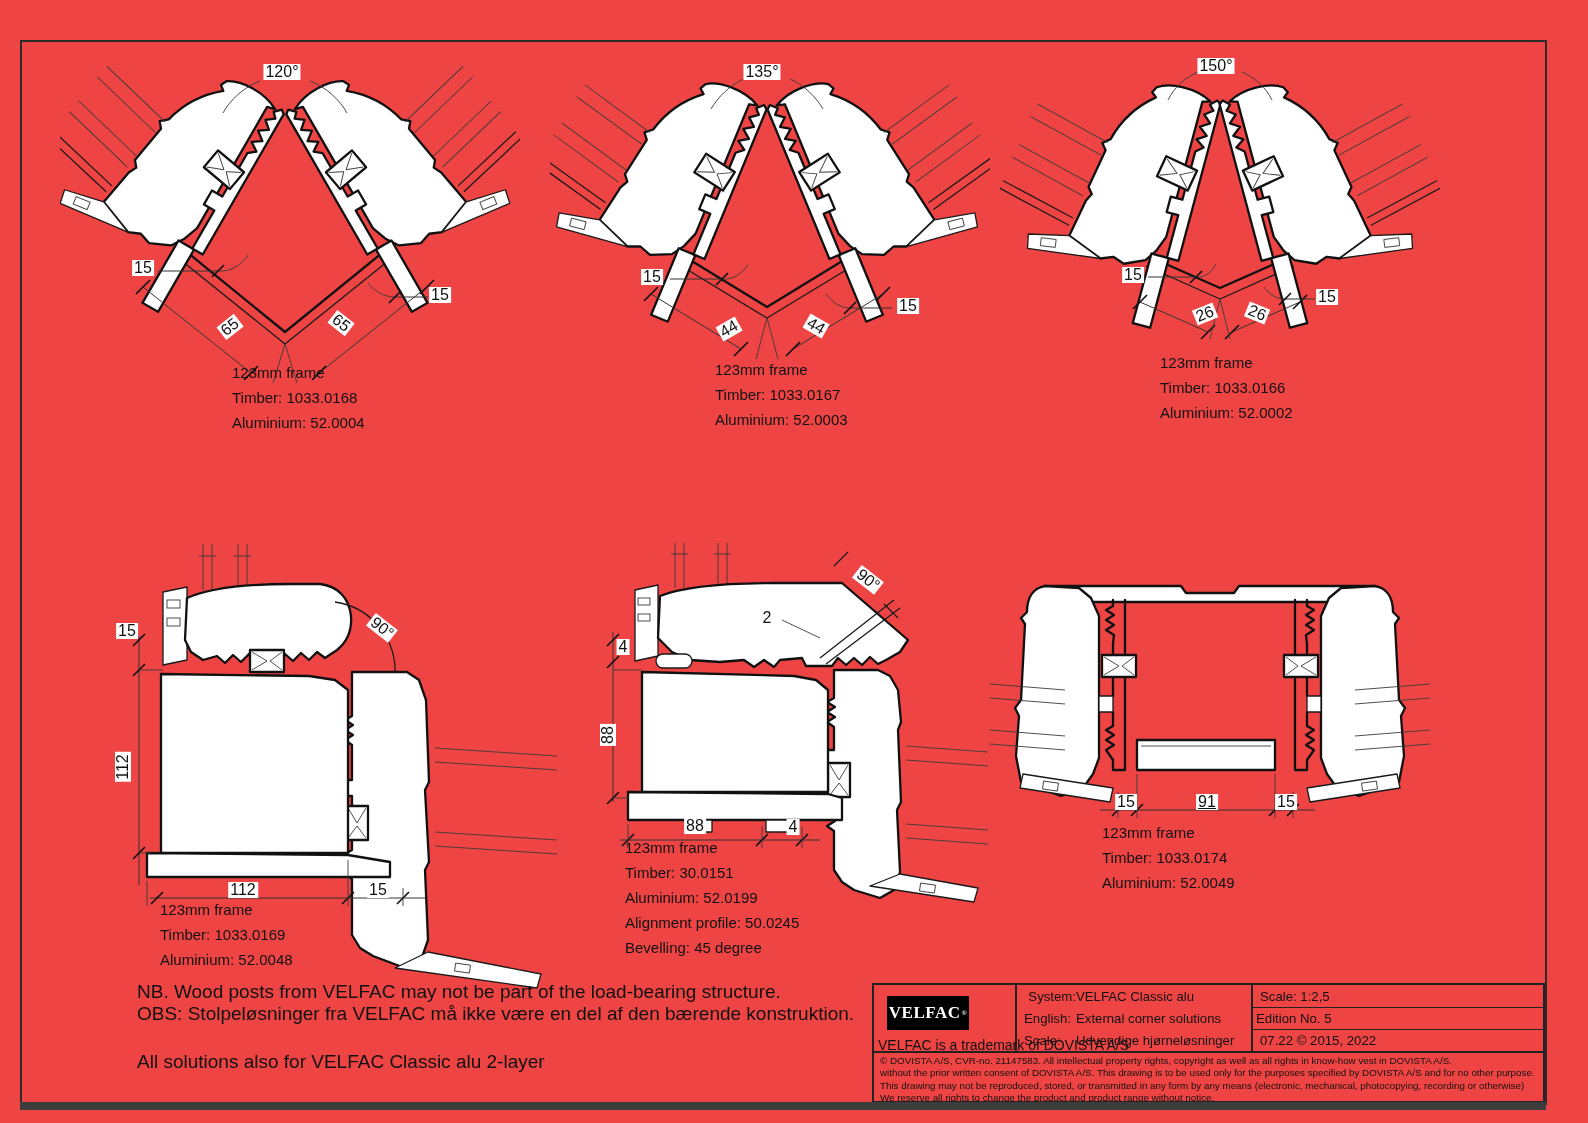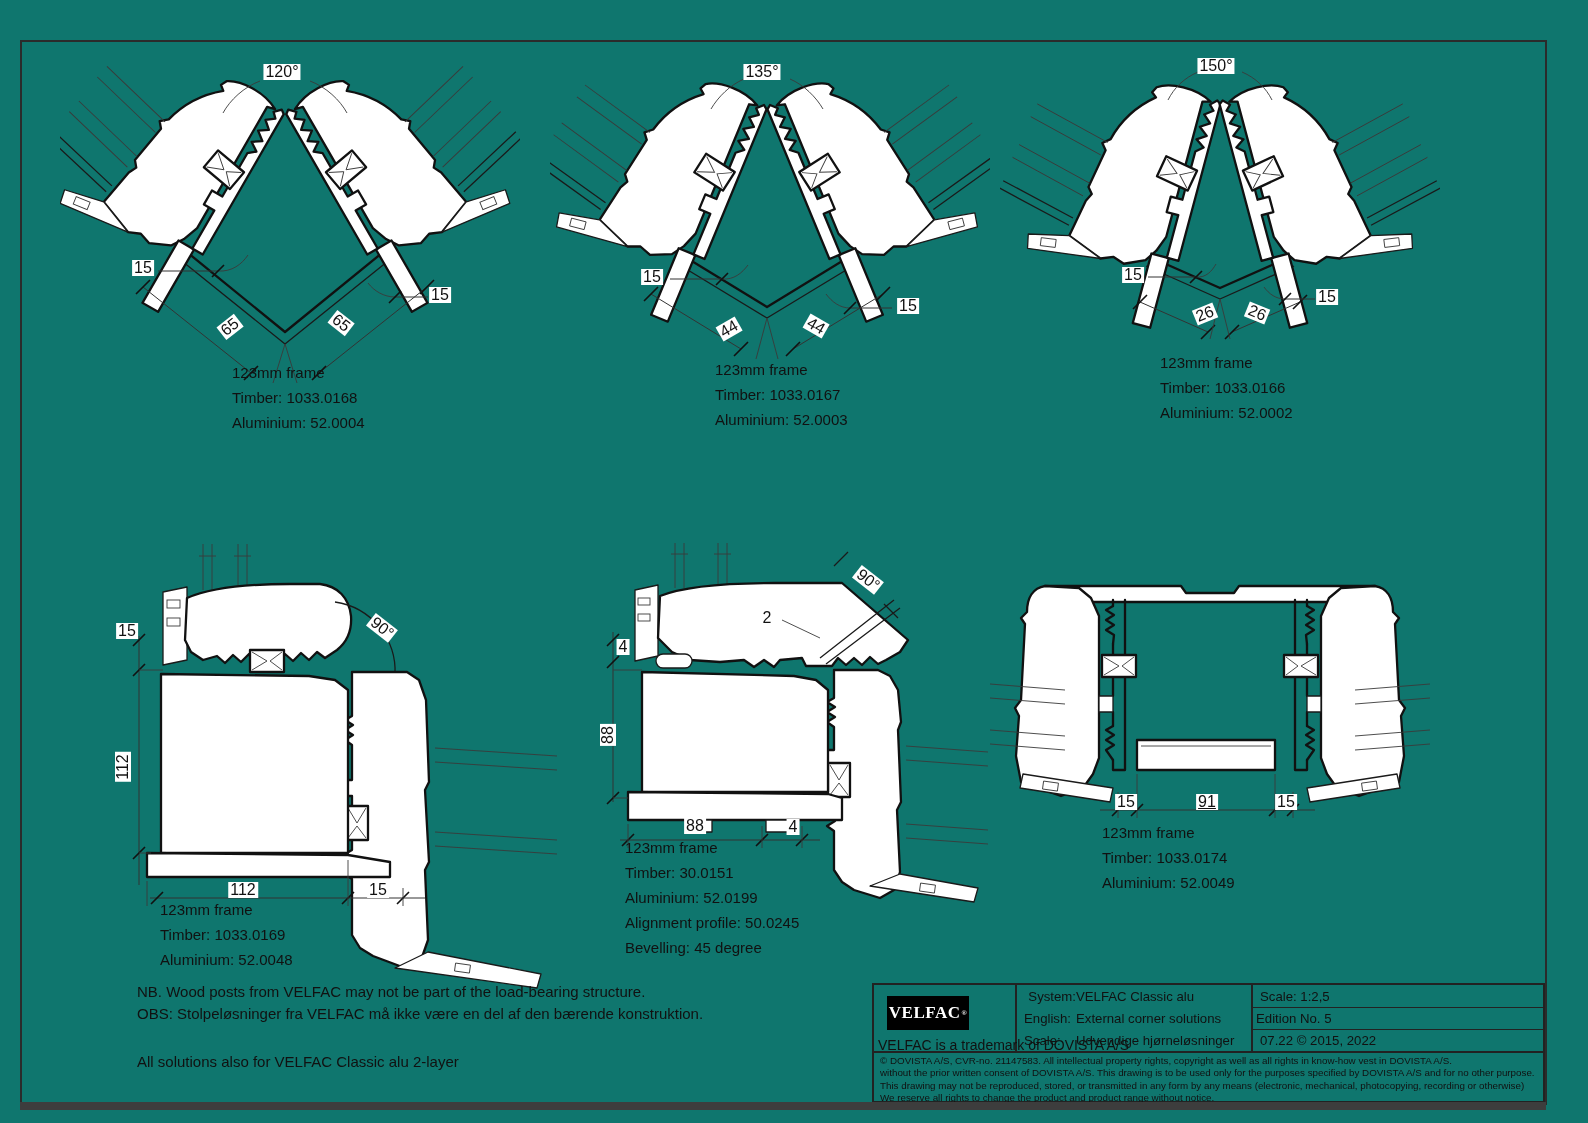--- a/index.html
+++ b/index.html
@@ -1,35 +1,35 @@
 <!DOCTYPE html>
 <html><head>
 <meta charset="utf-8">
 <style>
   html,body{margin:0;padding:0;background:#fff;}
-  #page{position:relative;width:1588px;height:1123px;background:#0f766e;
+  #page{position:relative;width:1588px;height:1123px;background:#ef4444;
         font-family:"Liberation Sans", sans-serif;color:#111;overflow:hidden;}
   #frame{position:absolute;left:20px;top:40px;width:1527px;height:1065px;
          border:2px solid #2b2b2b;box-sizing:border-box;}
   #bottombar{position:absolute;left:20px;top:1102px;width:1526px;height:8px;background:#3d3d3d;}
   .fig{position:absolute;}
   .fig svg{display:block;}
   
   .tk{stroke:#111;stroke-width:2.3;fill:none;stroke-linejoin:round;stroke-linecap:round;}
   .tkf{stroke:#111;stroke-width:2.3;fill:#fff;stroke-linejoin:round;}
   .md{stroke:#1a1a1a;stroke-width:1.3;fill:none;stroke-linejoin:round;}
   .mdf{stroke:#1a1a1a;stroke-width:1.3;fill:#fff;stroke-linejoin:round;}
   .tn{stroke:#3a3a3a;stroke-width:0.9;fill:none;}
   .dm{stroke:#333;stroke-width:1;fill:none;}
   .tik{stroke:#111;stroke-width:1.6;fill:none;}
   
   .dimlbl{position:absolute;font-size:16px;line-height:1;white-space:nowrap;
           transform:translate(-50%,-50%);background:#fff;padding:0 2px;}
   .cap{position:absolute;font-size:15px;line-height:25px;white-space:nowrap;}
-  .note{position:absolute;font-size:15px;line-height:22px;white-space:nowrap;}
+  .note{position:absolute;font-size:19px;line-height:22px;white-space:nowrap;}
   
   #tblock{position:absolute;left:872px;top:983px;width:673px;height:120px;
           border:2px solid #222;box-sizing:border-box;font-size:13.2px;}
   #tblock .vline1{position:absolute;left:141px;top:0;width:0;height:66px;border-left:2px solid #222;}
   #tblock .vline2{position:absolute;left:377px;top:0;width:0;height:66px;border-left:2px solid #222;}
   #tblock .hmain{position:absolute;left:0;top:66px;width:100%;height:0;border-top:2px solid #222;}
   #tblock .hr1{position:absolute;left:377px;top:22px;width:292px;height:0;border-top:1.5px solid #222;}
   #tblock .hr2{position:absolute;left:377px;top:44px;width:292px;height:0;border-top:1.5px solid #222;}
   #logo{position:absolute;left:13px;top:11px;width:82px;height:34px;background:#000;color:#fff;
         display:flex;align-items:center;justify-content:center;font-weight:bold;

